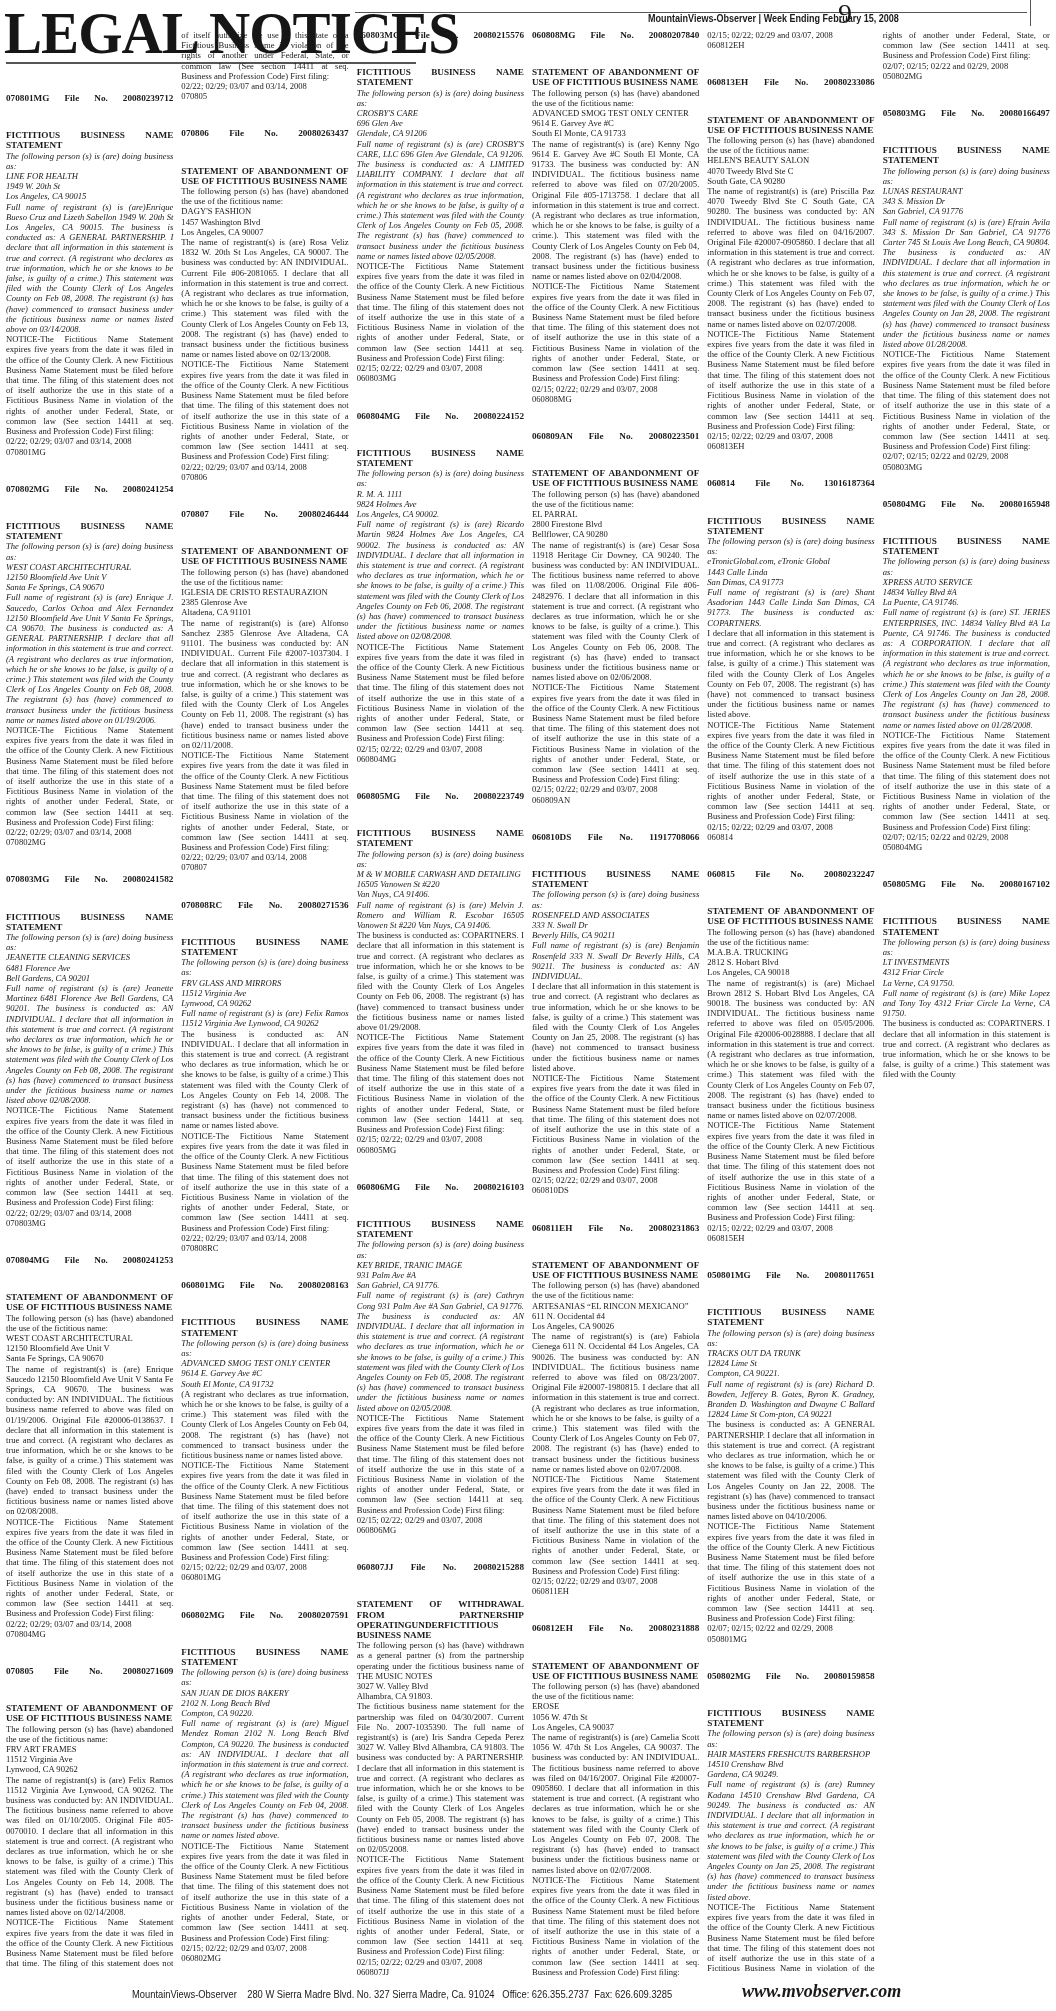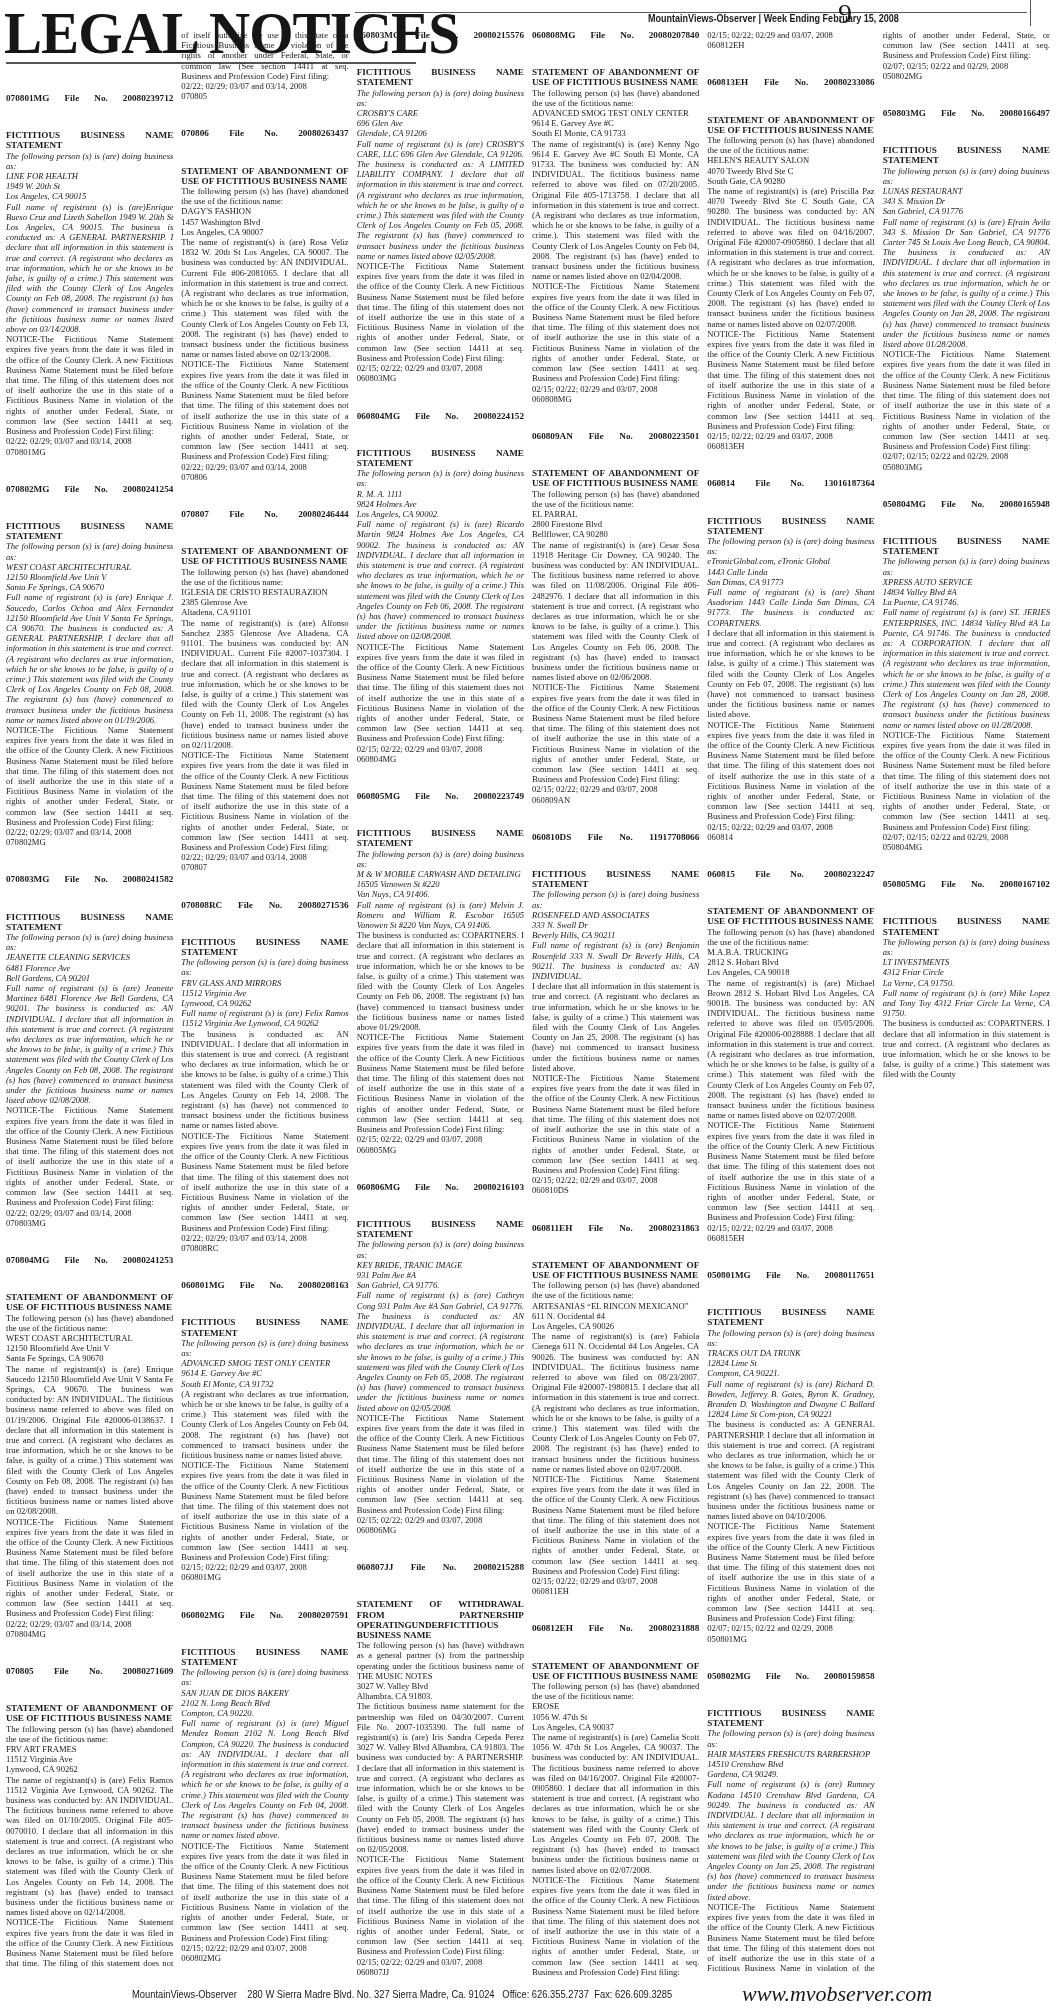--- a/index.html
+++ b/index.html
@@ -14,21 +14,21 @@
   .columns{position:absolute;left:6px;top:30px;width:1044px;height:1948px;column-count:6;column-gap:8px;column-fill:auto;}
   .columns .spacer{height:36px;}
   .notice{font-size:8.6px;line-height:10.2px;text-align:justify;margin-bottom:9px;}
   .notice .hdr{font-weight:bold;font-size:9.2px;line-height:10.2px;text-align:justify;text-align-last:justify;margin-top:27px;}
   .notice .hdr.last{text-align-last:left;}
   .notice p{margin:0;}
   .notice .it{font-style:italic;}
   .notice .ref{text-align:left;}
   .footer{position:absolute;left:0;top:1980px;width:1056px;height:28px;margin-left:24px;}
   .footer-text{position:absolute;left:108px;top:8px;font-family:"Liberation Sans",sans-serif;font-size:11px;white-space:nowrap;transform:scaleX(0.85);transform-origin:left;}
-  .footer-url{position:absolute;left:718px;top:1px;font-family:"Liberation Serif",serif;font-style:italic;font-weight:normal;font-size:22px;white-space:nowrap;}
+  .footer-url{position:absolute;left:718px;top:1px;font-family:"Liberation Serif",serif;font-style:italic;font-weight:bold;font-size:18px;white-space:nowrap;}
 </style>
 </head>
 <body>
 
 <header class="masthead">
   <div class="mast-title">LEGAL NOTICES</div>
   <div class="mast-rule-top"></div>
   <div class="mast-issue">MountainViews-Observer | Week Ending February 15, 2008</div>
   <div class="page-num-rule"></div>
   <div class="page-num">9</div>

